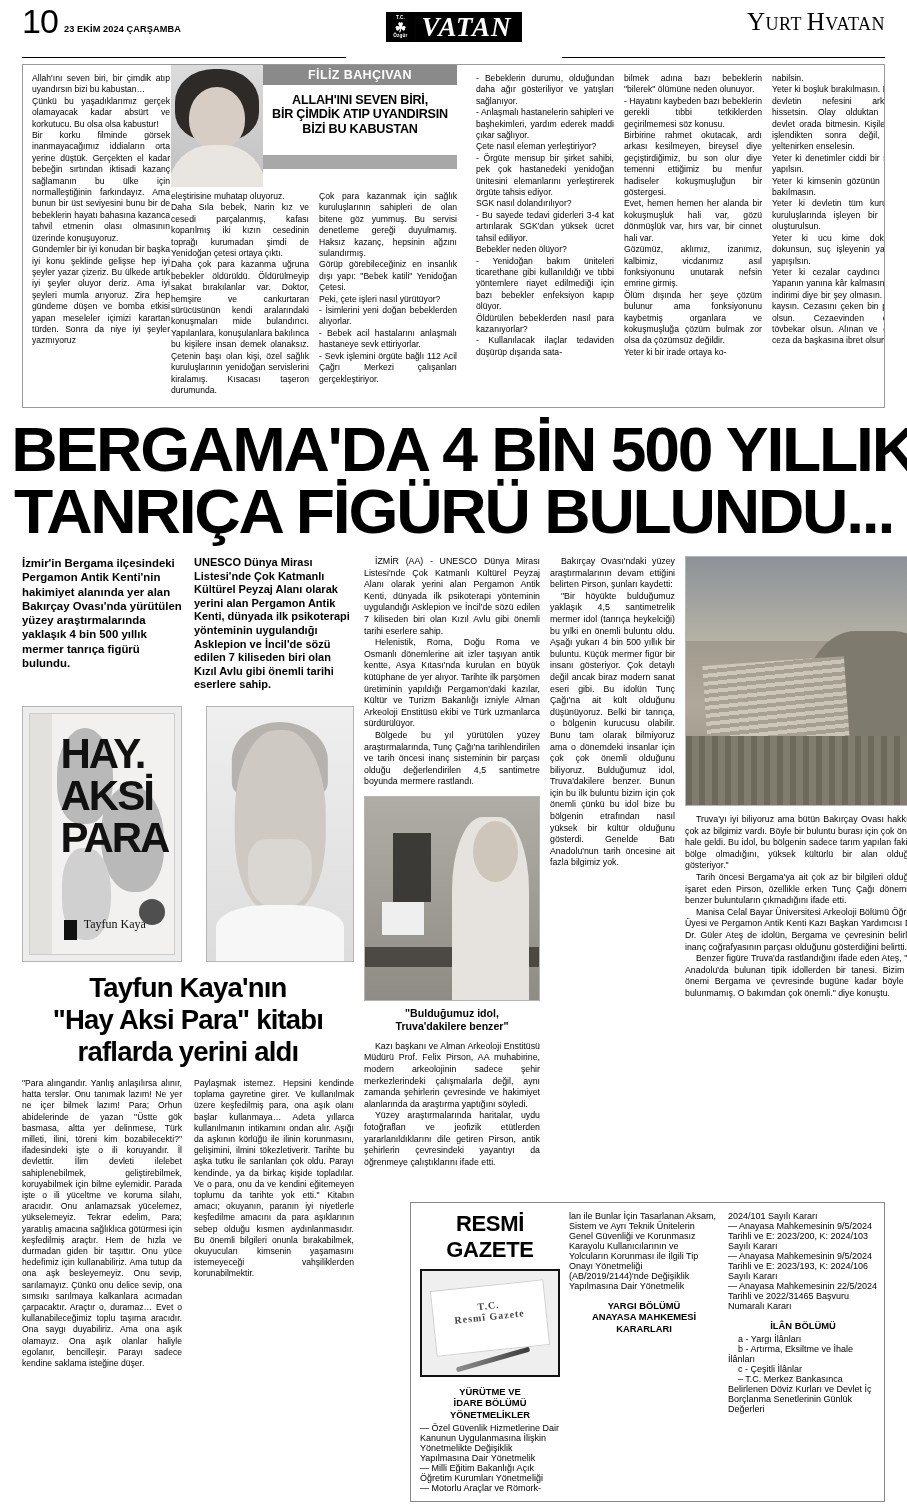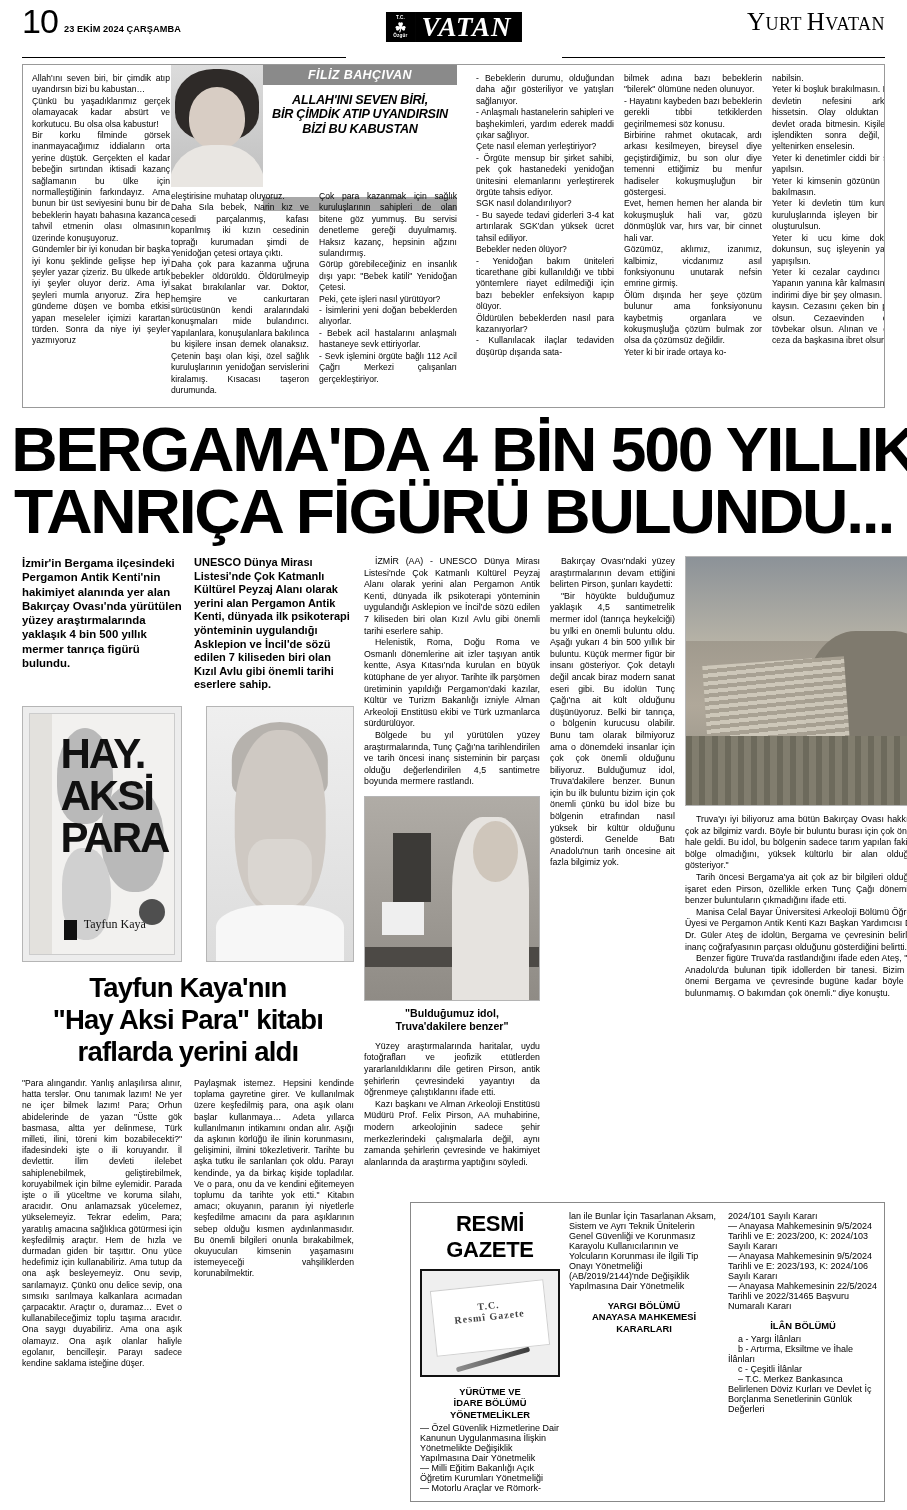--- a/index.html
+++ b/index.html
@@ -19,21 +19,21 @@
   .mh-section .sm{font-size:18px;}
   .mh-rule-l{position:absolute;left:0;bottom:0;height:1px;background:#000;width:calc(50% - 108px);}
   .mh-rule-r{position:absolute;right:0;bottom:0;height:1px;background:#000;width:calc(50% - 108px);}
 
   
   .opinion{margin:6px 22px 0 22px;border:1px solid #999;padding:8px 10px 6px 9px;box-sizing:border-box;height:344px;position:relative;overflow:hidden;}
   .opinion-cols{display:flex;gap:10px;height:100%;}
   .opi-col{width:138px;flex:0 0 138px;position:relative;}
   .op-txt{font-family:"Liberation Sans",sans-serif;font-size:8.6px;line-height:11.4px;text-align:justify;}
   
-  .authorcard{position:absolute;left:148px;top:0;width:286px;height:146px;background:#fff;font-style:italic;}
+  .authorcard{position:absolute;left:148px;top:0;width:286px;height:104px;background:#fff;}
   .ac-photo{position:absolute;left:0;top:0;width:92px;height:122px;overflow:hidden;background:#cfcfcf;}
   .ac-photo .hair{position:absolute;left:50%;top:4px;transform:translateX(-50%);width:84px;height:72px;border-radius:46% 46% 40% 40%;background:#2e2a28;}
   .ac-photo .face2{position:absolute;left:50%;top:22px;transform:translateX(-50%);width:56px;height:62px;border-radius:50% 50% 45% 45%;background:#d8cdc4;}
   .ac-photo .body{position:absolute;left:50%;bottom:0;transform:translateX(-50%);width:96px;height:42px;border-radius:44px 44px 0 0;background:#e9e6e2;}
   .ac-photo .bg{position:absolute;inset:0;background:linear-gradient(#dcdcdc,#bfbfbf);}
   .ac-right{position:absolute;left:92px;top:0;right:0;bottom:0;}
   .ac-name{background:#8a8a8a;color:#fff;font-size:12.5px;font-weight:700;letter-spacing:.4px;text-align:center;padding:3px 0 3px 0;font-family:"Liberation Sans",sans-serif;}
   .ac-title{text-align:center;font-size:12.6px;font-weight:700;line-height:14.4px;letter-spacing:-.2px;padding:8px 4px 6px 4px;}
   .ac-foot{position:absolute;left:0;right:0;bottom:0;height:14px;background:#a8a8a8;}
   .opi-wrap{position:absolute;left:148px;top:126px;width:286px;display:flex;gap:10px;}
@@ -276,22 +276,22 @@
       <div class="photo ph-lab" style="margin-top:8px;">
         <div class="scope"></div>
         <div class="screen"></div>
         <div class="table"></div>
         <div class="person"></div>
         <div class="head"></div>
       </div>
       <div class="sub-center" style="white-space:pre-line">"Bulduğumuz idol,
 Truva'dakilere benzer"</div>
       <div class="bodytxt">
+        <p>Kazı başkanı ve Alman Arkeoloji Enstitüsü Müdürü Prof. Felix Pirson, AA muhabirine, modern arkeolojinin sadece şehir merkezlerindeki çalışmalarla değil, aynı zamanda şehirlerin çevresinde ve hakimiyet alanlarında da araştırma yaptığını söyledi.</p>
         <p>Yüzey araştırmalarında haritalar, uydu fotoğrafları ve jeofizik etütlerden yararlanıldıklarını dile getiren Pirson, antik şehirlerin çevresindeki yayantıyı da öğrenmeye çalıştıklarını ifade etti.</p>
-        <p>Kazı başkanı ve Alman Arkeoloji Enstitüsü Müdürü Prof. Felix Pirson, AA muhabirine, modern arkeolojinin sadece şehir merkezlerindeki çalışmalarla değil, aynı zamanda şehirlerin çevresinde ve hakimiyet alanlarında da araştırma yaptığını söyledi.</p>
       </div>
     </div>
 
     <div class="colC">
       <div class="bodytxt">
         <p>Bakırçay Ovası'ndaki yüzey araştırmalarının devam ettiğini belirten Pirson, şunları kaydetti:</p>
         <p>"Bir höyükte bulduğumuz yaklaşık 4,5 santimetrelik mermer idol (tanrıça heykelciği) bu yılki en önemli buluntu oldu. Aşağı yukarı 4 bin 500 yıllık bir buluntu. Küçük mermer figür bir insanı gösteriyor. Çok detaylı değil ancak biraz modern sanat eseri gibi. Bu idolün Tunç Çağı'na ait kült olduğunu düşünüyoruz. Belki bir tanrıça, o bölgenin kurucusu olabilir. Bunu tam olarak bilmiyoruz ama o dönemdeki insanlar için çok çok önemli olduğunu biliyoruz. Bulduğumuz idol, Truva'dakilere benzer. Bunun için bu ilk buluntu bizim için çok önemli çünkü bu idol bize bu bölgenin etrafından nasıl yüksek bir kültür olduğunu gösterdi. Genelde Batı Anadolu'nun tarih öncesine ait fazla bilgimiz yok.</p>
       </div>
     </div>
 

